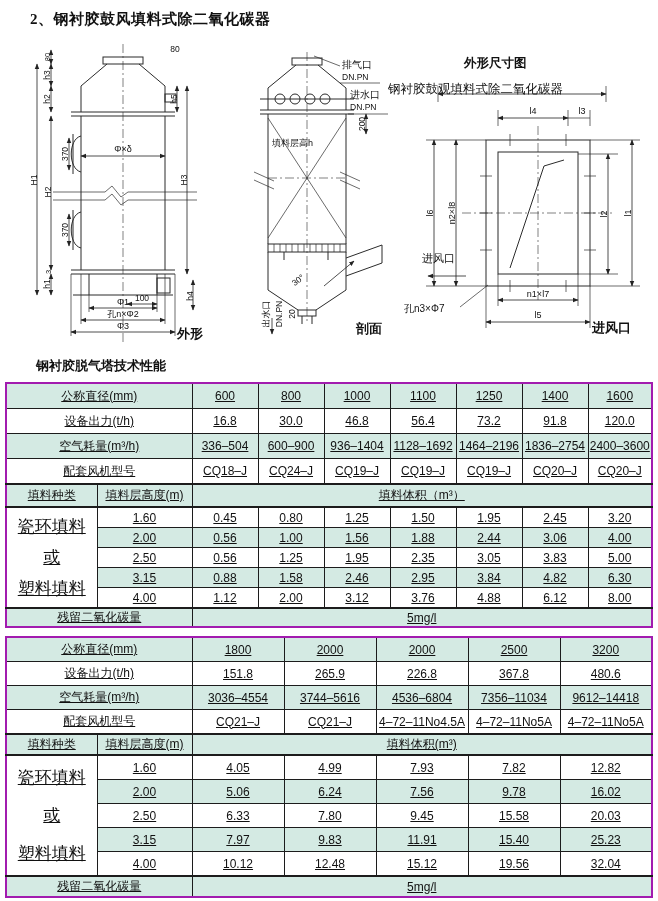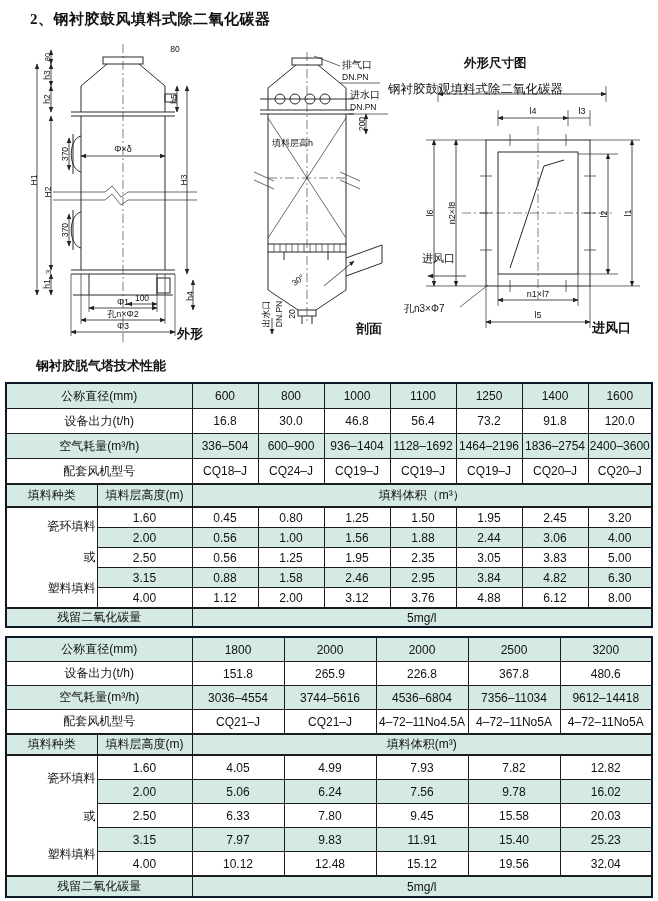--- a/index.html
+++ b/index.html
@@ -6,26 +6,26 @@
   body{
     width:658px;height:901px;position:relative;background:#ffffff;
     font-family:"Liberation Sans","DejaVu Sans",sans-serif;color:#111;
     overflow:hidden;
   }
   .abs{position:absolute;}
   #main-title{left:30px;top:10px;font-size:15px;font-weight:bold;letter-spacing:.5px;font-family:Liberation Serif, serif;}
   #dh1{left:388px;top:37px;font-size:12.5px;font-weight:normal;margin-top:44px;}
   #dh2{left:424px;top:55px;font-size:12.5px;font-weight:bold;margin-left:40px;}
   #section-title{left:36px;top:357px;font-size:13px;font-weight:bold;}
-  table{border-collapse:collapse;table-layout:fixed;width:646px;border:2px solid #0f172a;}
+  table{border-collapse:collapse;table-layout:fixed;width:646px;border:2px solid #a21caf;text-decoration:underline;}
   td{border:1px solid #1c1c1c;text-align:center;vertical-align:middle;
      font-size:12px;padding:0 1px;background:#fff;overflow:hidden;}
   tr.g td{background:#d4eae3;}
   tr.tk td{border-top-width:2px;}
-  td.packing{background:#fff;font-size:12px;line-height:31px;text-align:right;}
+  td.packing{background:#fff;font-size:17px;line-height:31px;}
   #t2-wrap td.packing{line-height:38px;}
   #t1-wrap{left:5px;top:382px;}
   #t2-wrap{left:5px;top:636px;}
   #t1-wrap td{height:24px;}
   #t1-wrap tr:nth-child(5) td{height:21px;}
   #t1-wrap tr:nth-child(n+6) td{height:19px;}
   #t1-wrap tr:nth-child(11) td{height:16px;}
   #t2-wrap td{height:23px;}
   #t2-wrap tr:nth-child(5) td{height:19px;}
   #t2-wrap tr:nth-child(n+6) td{height:23px;}

